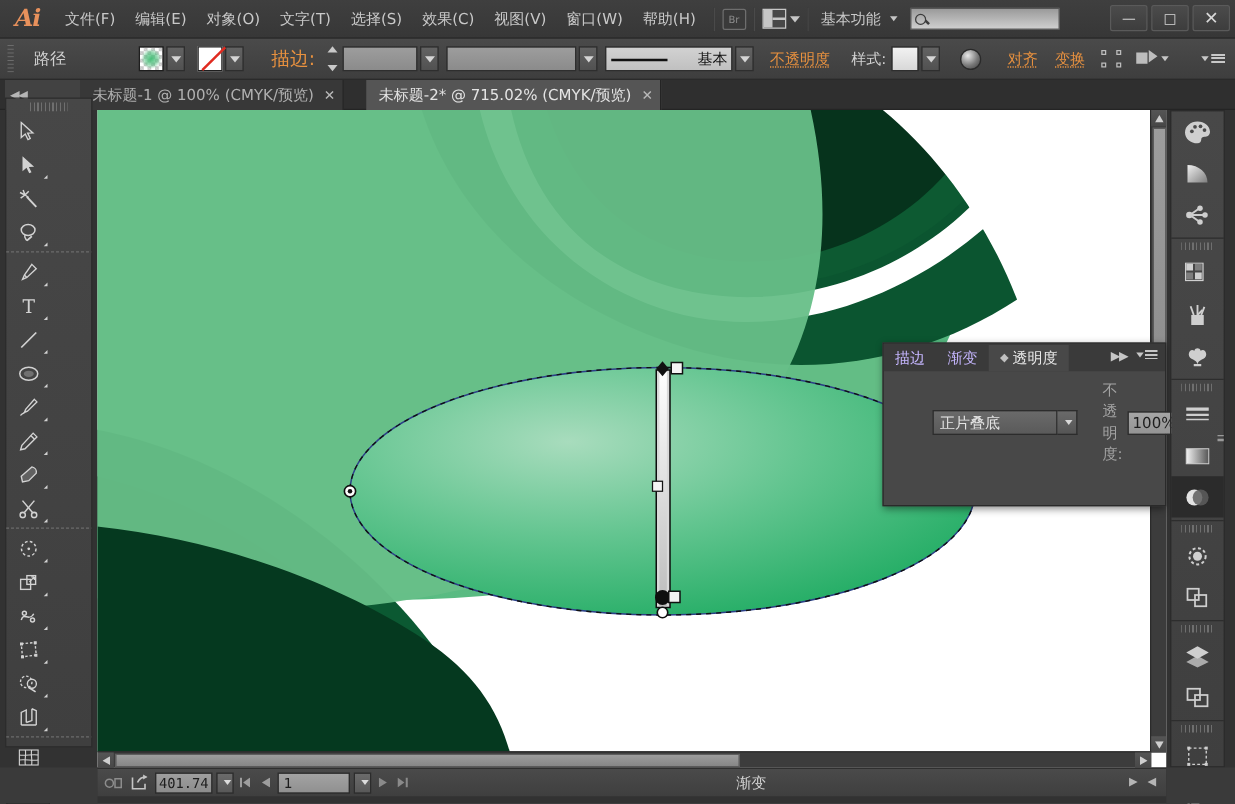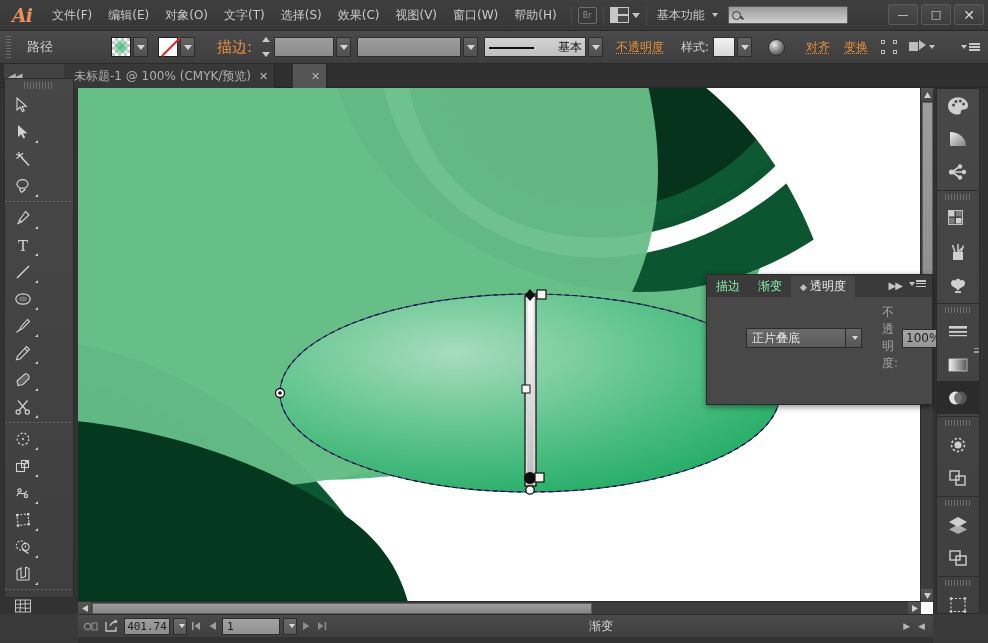--- a/index.html
+++ b/index.html
@@ -189,21 +189,21 @@
   .sthumb{ background:linear-gradient(#9d9d9d,#868686); border:1px solid #5e5e5e;}
 
   
   .tpanel{
     position:absolute; left:706px; top:274px; width:227px; height:131px;
     background:#484848; border:1px solid #2a2a2a;
     box-shadow:0 2px 6px rgba(0,0,0,.45);
   }
   .tp-tabs{ height:22px; background:#3a3a3a; display:flex; align-items:flex-end; position:relative;}
   .tp-tab{ height:21px; padding:0 9px; display:flex;align-items:center; font-size:12px;
-           color:#86efac; }
+           color:#c4b5fd; }
   .tp-tab.active{ background:#484848; color:#e8e8e8; }
   .tp-dbl{ position:absolute; right:30px; top:5px; color:#c5c5c5; font-size:10px; letter-spacing:-1px;}
   .tp-menu{ position:absolute; right:6px; top:5px; display:flex; align-items:center; gap:1px;}
   .tp-menu .ln{ width:10px;height:8px;
     background-image:repeating-linear-gradient(to bottom,#c6c6c6 0 1.5px,transparent 1.5px 3px);}
   .tp-row1{ display:flex; align-items:center; padding:7px 6px 0 7px; gap:4px;}
   .blendfield{
     width:100px; height:20px; background:linear-gradient(#6a6a6a,#5a5a5a);
     border:1px solid #2c2c2c; display:flex; align-items:center; padding-left:5px;
     color:#e4e4e4; font-size:12px;
@@ -377,20 +377,21 @@
     </div>
   </div>
 
   <div class="tabbar">
     <div class="collapse-btn">◀◀</div>
     <div class="doctab" style="left:64px;">
       <span>未标题-1 @ 100% (CMYK/预览)</span>
       <span class="tabclose">✕</span>
     </div>
     <div class="doctab active" style="left:293px;">
+      <span>未标题-2* @ 715.02% (CMYK/预览)</span>
       <span class="tabclose">✕</span>
     </div>
   </div>
 
   <div class="toolbar">
     <div class="tb-grip">
         <i></i>
       </div>
     <div class="tgrid">
 

